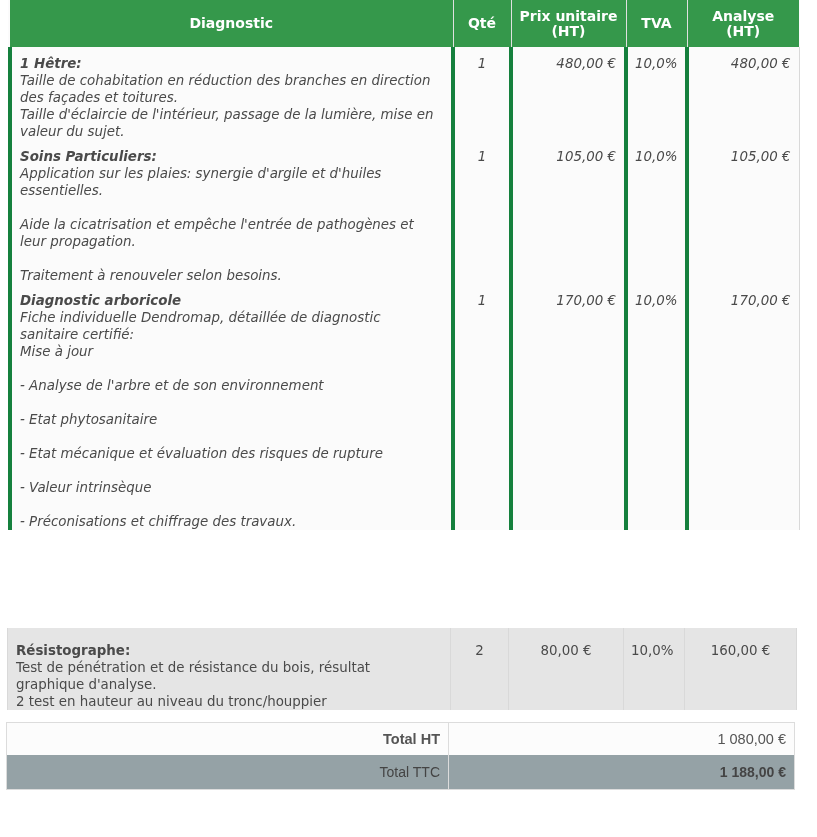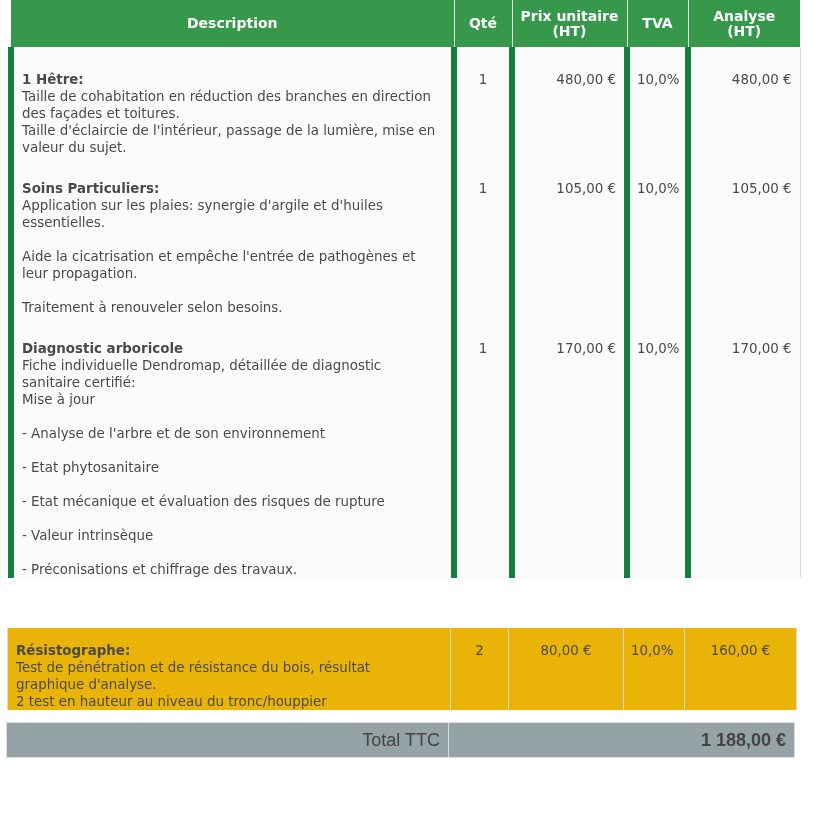--- a/index.html
+++ b/index.html
@@ -13,68 +13,68 @@
     table-layout: fixed; background: #fbfbfb;
   }
   .lines th {
     background: #35984b; color: #ffffff; font-weight: bold; font-size: 14px;
     text-align: center; vertical-align: middle; height: 47px; padding: 0 4px;
     border-left: 1px solid #e0e0e0; line-height: 15px;
   }
   .lines th:first-child { border-left: none; }
   .lines th .sub { display: block; font-size: 14px; line-height: 15px; }
   .lines td {
-    vertical-align: top; padding: 24px 8px 0 8px; line-height: 17px;
-    border-left: 6px solid #15803d; border-right: 1px solid #d9d9d9;
+    vertical-align: top; padding: 8px 8px 0 8px; line-height: 17px;
+    border-left: 4px solid #15803d; border-right: 1px solid #d9d9d9; font-style: italic;
   }
   .lines td.desc { padding-left: 8px; padding-bottom: 0; }
   .lines td.qty { text-align: center; }
   .lines td.num { text-align: right; }
   .lines td.tva { text-align: left; padding-left: 7px; }
   .item-title { font-weight: bold; display: block; }
   .item-body { white-space: pre-line; display: block; }
   .row-gap td { padding-bottom: 17px; }
 
   .lines2 {
     position: absolute; left: 7px; top: 628px; width: 789px;
-    table-layout: fixed; background: #eab308;
+    table-layout: fixed; background: #e5e5e5;
   }
   .lines2 td {
     vertical-align: top; padding: 14px 8px 0 8px; line-height: 17px;
     border-left: 1px solid #d9d9d9; border-right: 1px solid #d9d9d9; height: 68px;
   }
   .lines2 td.qty { text-align: center; }
   .lines2 td.num { text-align: center; }
   .lines2 td.tva { text-align: left; padding-left: 7px; }
 
   .totals {
     position: absolute; left: 6px; top: 722px; width: 788px;
     table-layout: fixed; border: 1px solid #dcdcdc;
     font-family: "Liberation Sans", sans-serif;
   }
   .totals td { padding: 0 8px; height: 32px; text-align: right; font-size: 14.5px; color: #555; background: #fcfcfc; }
   .totals td.lbl { border-right: 1px solid #dcdcdc; }
-  .totals tr.ttc td { background: #95a2a6; height: 34px; font-size: 18px; color: #444; }
+  .totals tr.ttc td { background: #95a2a6; height: 34px; font-size: 14px; color: #444; }
   .totals tr.ttc td.val { font-weight: bold; }
   .b { font-weight: bold; }
 </style>
 </head>
 <body>
 
 <table class="lines">
   <colgroup>
     <col style="width:443px">
       <col style="width:58px">
       <col style="width:115px">
       <col style="width:61px">
       <col style="width:112px">
   </colgroup>
   <thead>
     <tr>
-      <th>Description</th>
+      <th>Diagnostic</th>
       <th>Qté</th>
       <th><span>Prix unitaire</span><span class="sub">(HT)</span></th>
       <th>TVA</th>
       <th><span>Analyse</span><span class="sub">(HT)</span></th>
     </tr>
   </thead>
   <tbody>
     <tr class="row-gap">
       <td class="desc">
         <span class="item-title">1 Hêtre:</span>
@@ -146,18 +146,22 @@
     </tr>
   </tbody>
 </table>
 
 <table class="totals">
   <colgroup>
       <col style="width:442px">
       <col style="width:346px">
     </colgroup>
   <tbody>
+    <tr>
+      <td class="lbl b">Total HT</td>
+      <td class="val">1 080,00 €</td>
+    </tr>
     <tr class="ttc">
       <td class="lbl">Total TTC</td>
       <td class="val">1 188,00 €</td>
     </tr>
   </tbody>
 </table>
 
 </body></html>

